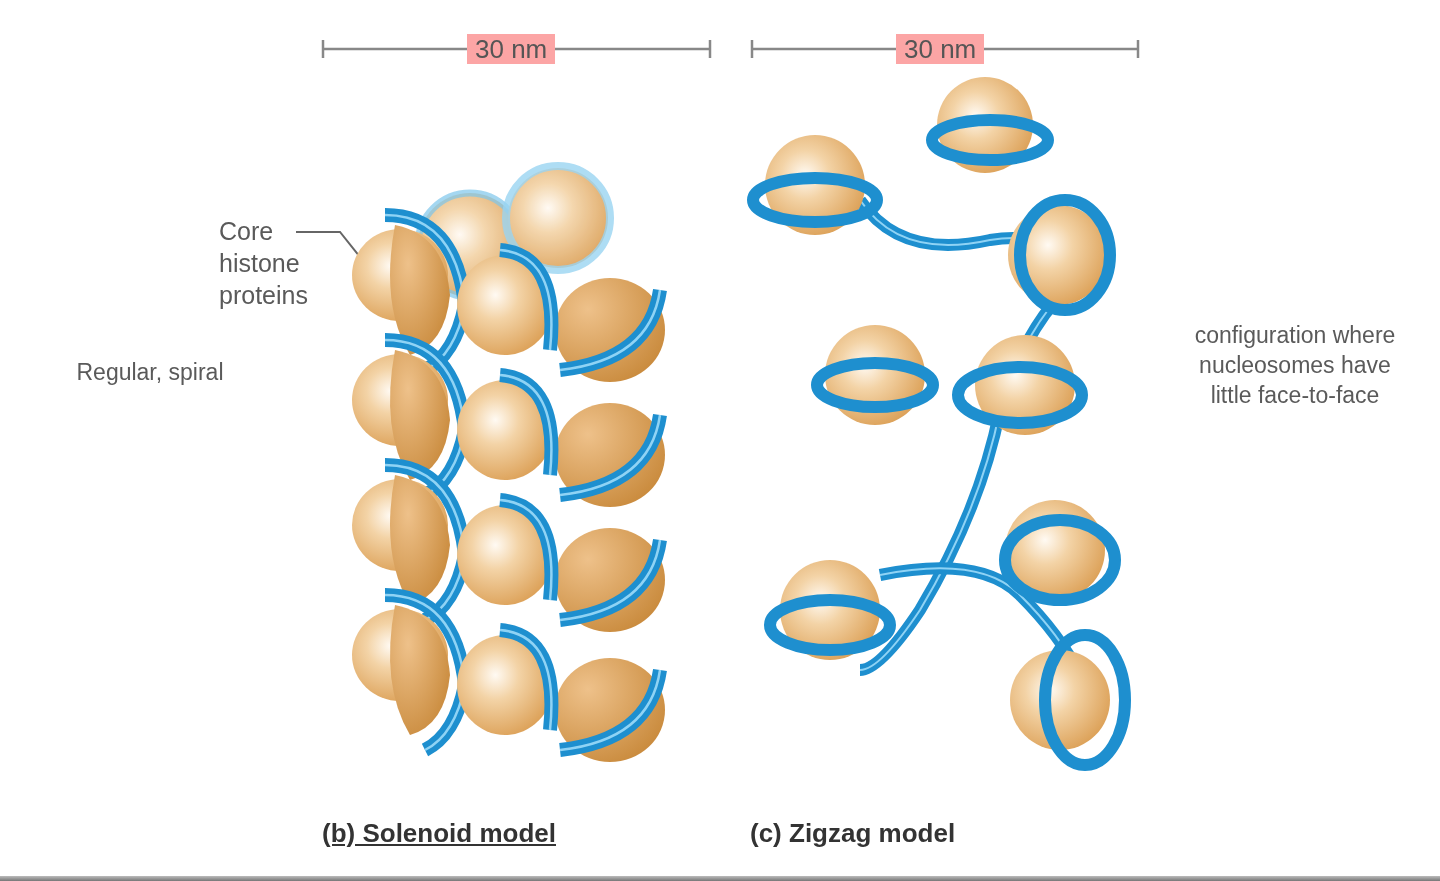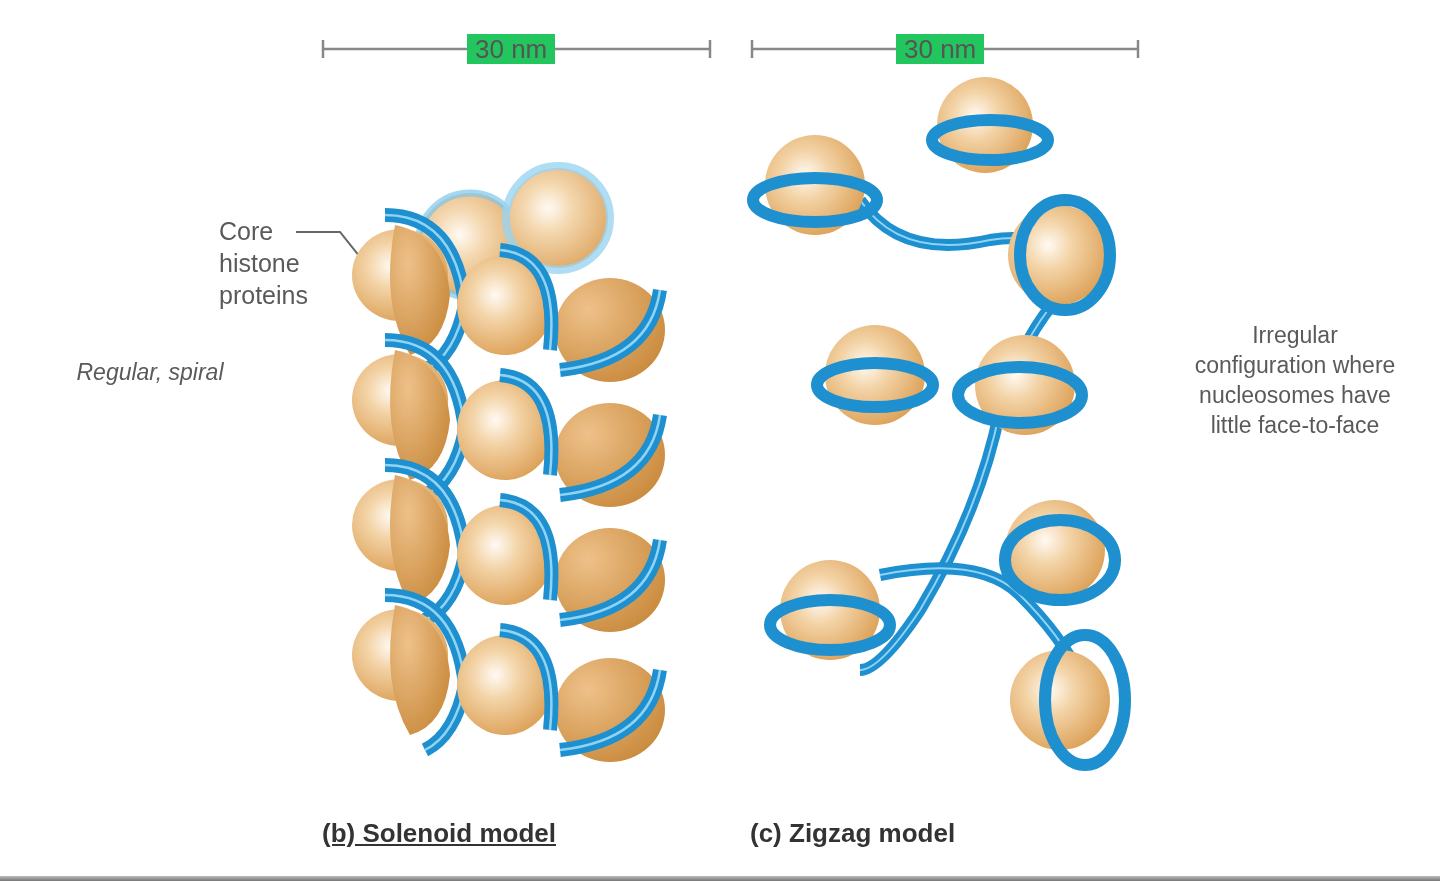--- a/index.html
+++ b/index.html
@@ -1,18 +1,18 @@
 <!DOCTYPE html>
 <html><head>
 <meta charset="utf-8">
 <style>
   html, body { margin:0; padding:0; background:#ffffff; }
   body { width:1440px; height:881px; position:relative; overflow:hidden; font-family:"Liberation Sans", sans-serif; }
   .abs { position:absolute; }
-  .scale-label { font-size:26px; color:#555; background:#22c55e; padding:0 8px; line-height:30px; }
+  .scale-label { font-size:26px; color:#555; background:#fca5a5; padding:0 8px; line-height:30px; }
   .callout { font-size:23px; color:#5a5a5a; text-align:center; line-height:30px; }
   .core-label { font-size:25px; color:#5a5a5a; line-height:32px; text-align:left; }
   .caption { font-size:26px; font-weight:bold; color:#333; }
   .bottom-bar { left:0; top:876px; width:1440px; height:5px; background:linear-gradient(#bbb,#777); }
   svg { position:absolute; left:0; top:0; }
 </style>
 </head>
 <body>
 
 <svg width="1440" height="881" viewBox="0 0 1440 881">
@@ -111,26 +111,25 @@
 
 <div class="abs scale-label" style="left:467px;top:34px;">30 nm</div>
 <div class="abs scale-label" style="left:896px;top:34px;">30 nm</div>
 
 <div class="abs core-label" style="left:219px;top:215px;">
   <div>Core</div>
   <div>histone</div>
   <div>proteins</div>
 </div>
 
-<div class="abs callout" style="left:0px;top:357px;width:300px;font-style:italic;">
+<div class="abs callout" style="left:0px;top:357px;width:300px;">
   <div>Regular, spiral</div>
 </div>
 
 <div class="abs callout" style="left:1165px;top:320px;width:260px;">
-  <div>Irregular</div>
   <div>configuration where</div>
   <div>nucleosomes have</div>
   <div>little face-to-face</div>
 </div>
 
 <div class="abs caption" style="left:322px;top:818px;text-decoration:underline;">(b) Solenoid model</div>
 <div class="abs caption" style="left:750px;top:818px;">(c) Zigzag model</div>
 
 <div class="abs bottom-bar"></div>
 

